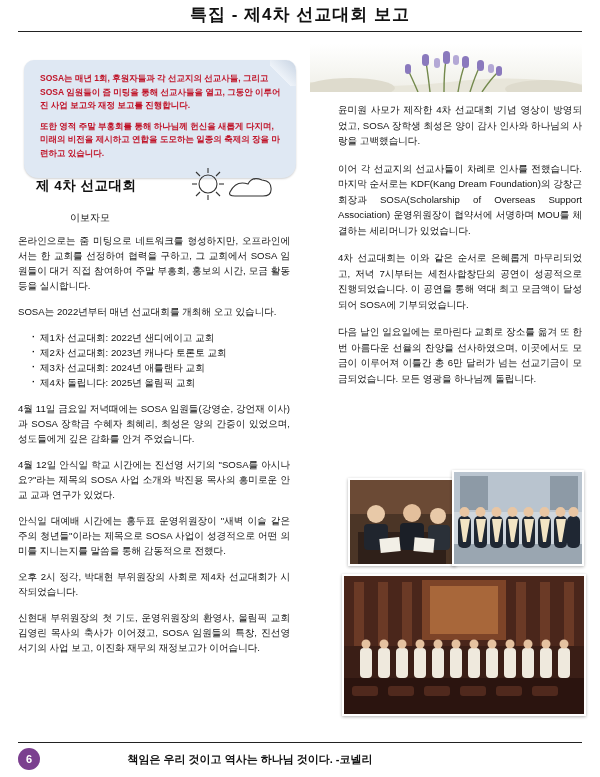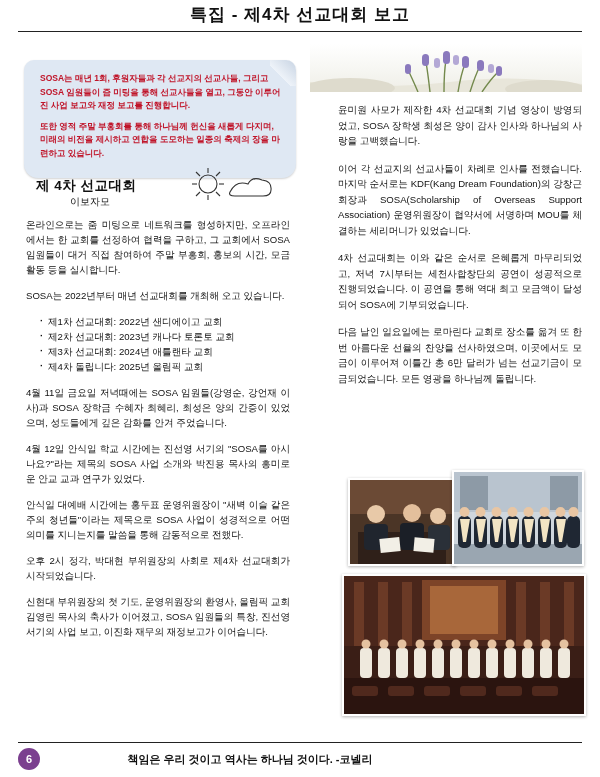--- a/index.html
+++ b/index.html
@@ -119,32 +119,31 @@
   }
   .article-head .h1 {
     font-size: 13.5px;
     font-weight: bold;
     color: #111;
     letter-spacing: 0.5px;
   }
   .article-head .byline {
     font-size: 10px;
     color: #111;
-    margin-top: 0;
+    margin-top: 16px;
     padding-left: 34px;
   }
 
   
   .body-text {
     margin-top: 8px;
     font-size: 9.6px;
     line-height: 15px;
     color: #111;
     text-align: justify;
-    margin-left: 8px;
   }
   .body-text p { margin: 0 0 11px 0; }
   .body-text ul {
     margin: 2px 0 11px 0;
     padding-left: 14px;
     list-style: none;
   }
   .body-text li {
     position: relative;
     padding-left: 8px;

